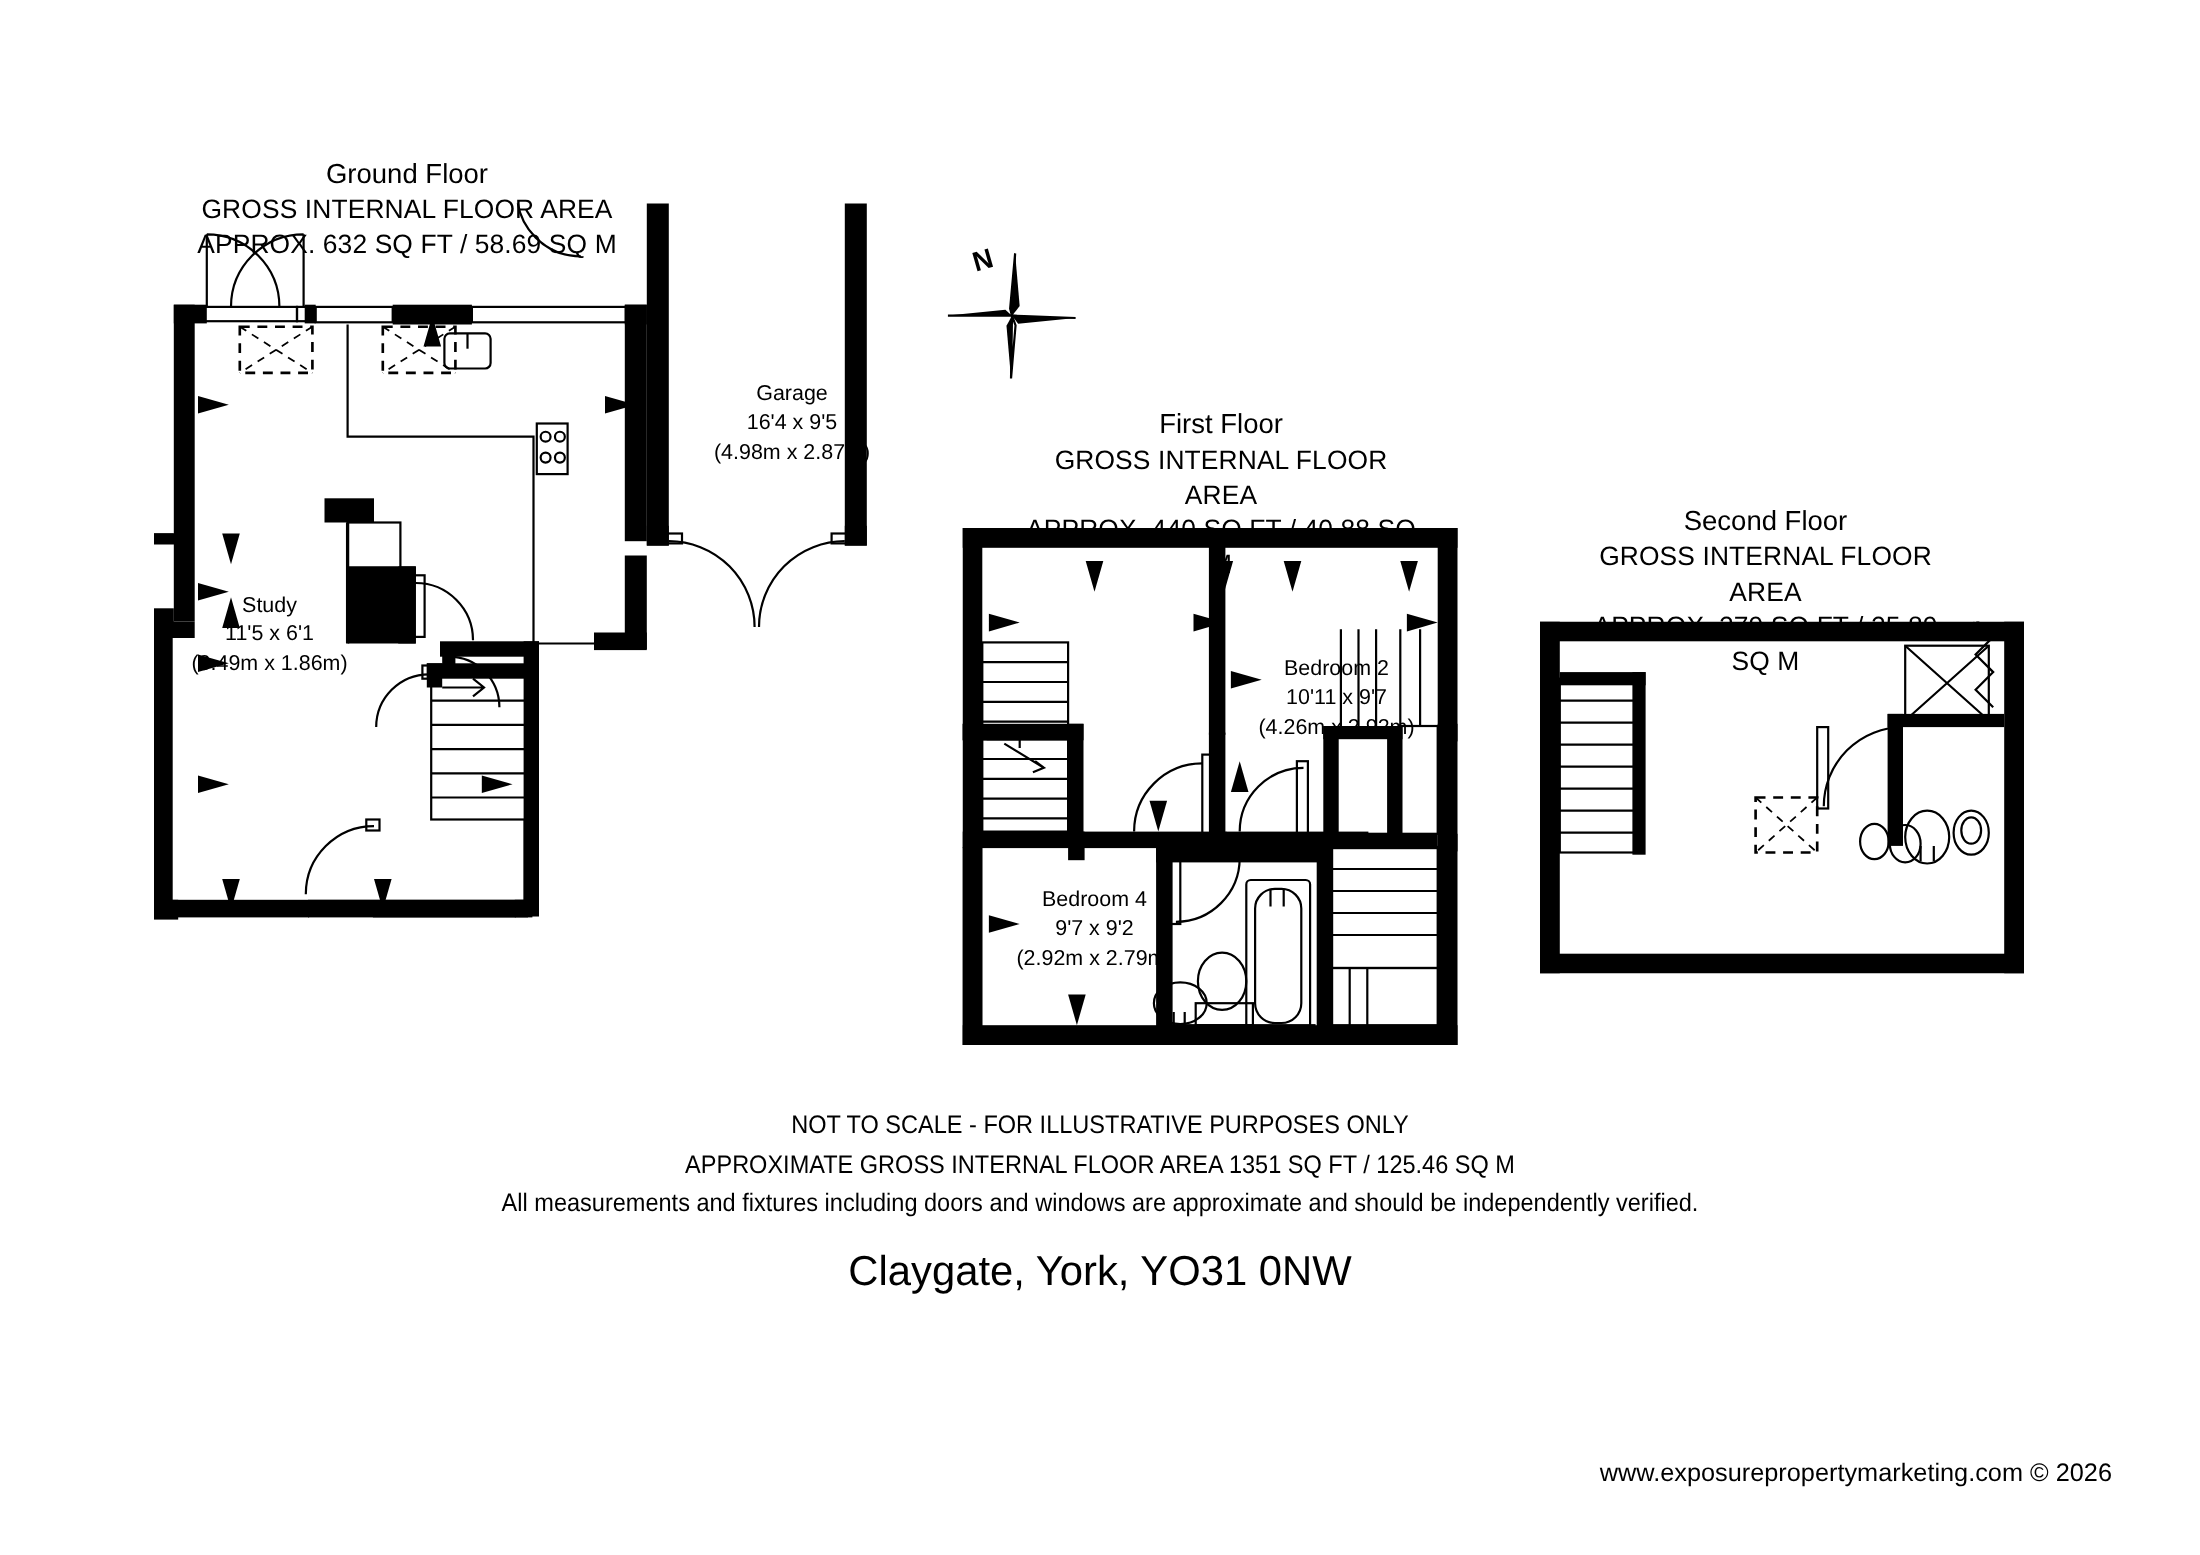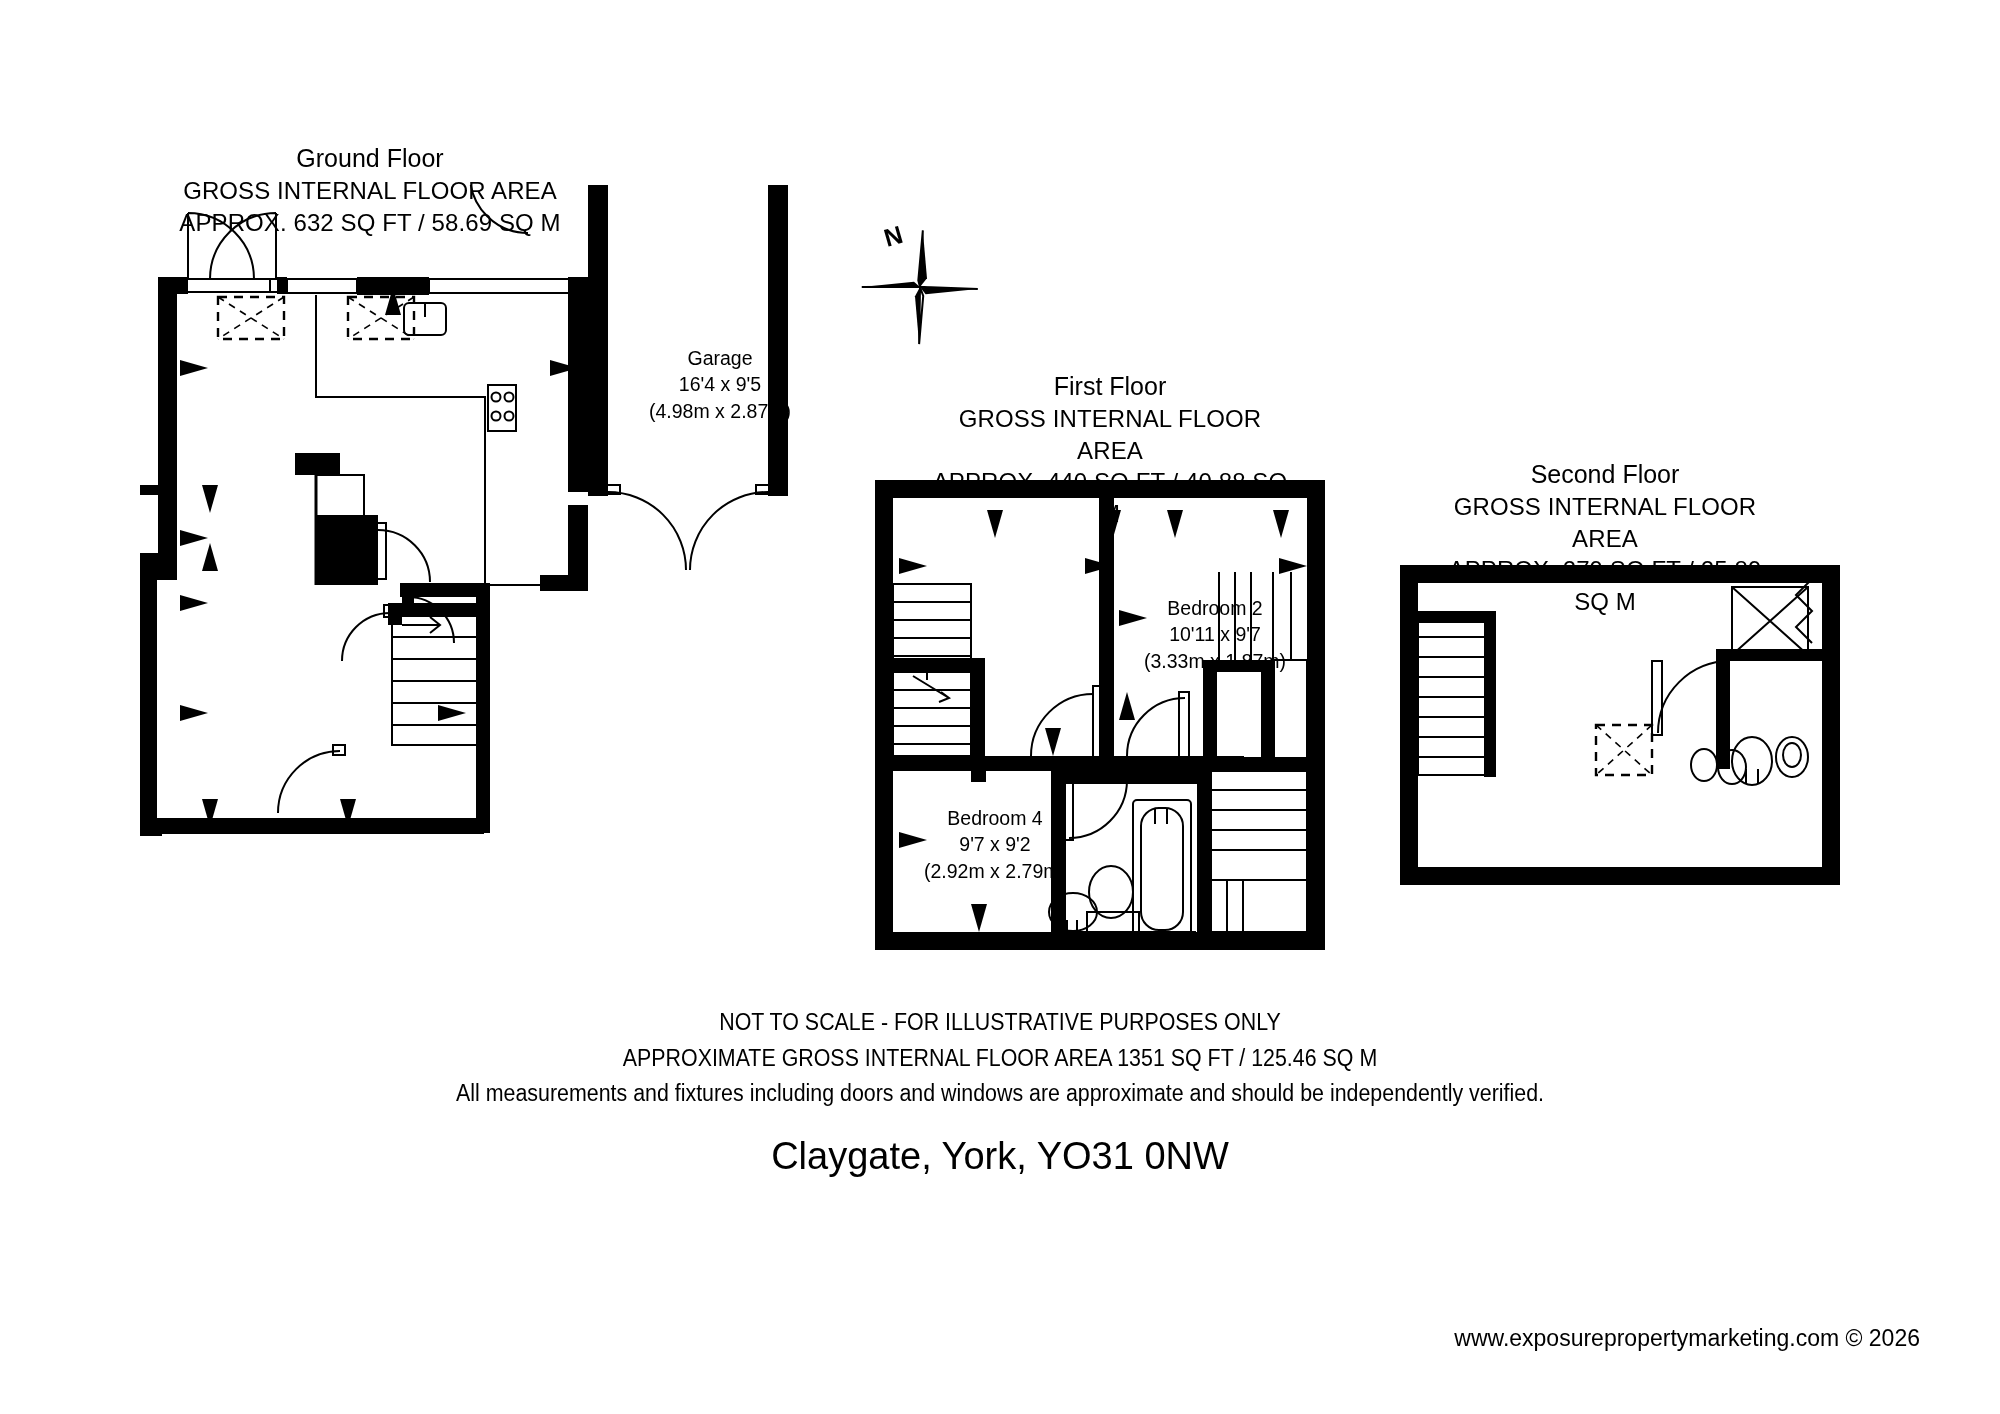--- a/index.html
+++ b/index.html
@@ -186,20 +186,25 @@
         <polygon points="410,175 410,191 438,183"></polygon>
         <polygon points="298,520 298,536 326,528"></polygon>
         <polygon points="245,130 261,130 253,102"></polygon>
         <polygon points="200,614 216,614 208,642"></polygon>
       </g>
     </g>
 
   </svg>
   </div>
 
+  <div class="abs roomlbl" style="left:145px;top:537px;width:200px;">
+    <div class="nm">Study</div>
+    <div class="d1">11'5 x 6'1</div>
+    <div class="d2">(3.49m x 1.86m)</div>
+  </div>
   <div class="abs roomlbl" style="left:620px;top:345px;width:200px;">
     <div class="nm">Garage</div>
     <div class="d1">16'4 x 9'5</div>
     <div class="d2">(4.98m x 2.87m)</div>
   </div>
 
   <div class="abs" style="left:855px;top:225px;">
     <svg width="130" height="125" viewBox="0 0 130 125">
       <g transform="rotate(12 65 62)">
         <polygon class="wall" points="65,62 56,6 70,52"></polygon>
@@ -333,21 +338,21 @@
         <polygon points="244,240 260,240 252,212"></polygon>
         <polygon points="96,424 112,424 104,452"></polygon>
       </g>
     </g>
   </svg>
   </div>
 
   <div class="abs roomlbl" style="left:1090px;top:595px;width:250px;">
     <div class="nm">Bedroom 2</div>
     <div class="d1">10'11 x 9'7</div>
-    <div class="d2">(3.33m x 1.87m)</div>
+    <div class="d2">(4.26m x 2.92m)</div>
   </div>
   <div class="abs roomlbl" style="left:870px;top:805px;width:250px;">
     <div class="nm">Bedroom 4</div>
     <div class="d1">9'7 x 9'2</div>
     <div class="d2">(2.92m x 2.79m)</div>
   </div>
 
   <div class="abs ttl" style="left:1430px;top:458px;width:350px;">
     <div class="l1">Second Floor</div>
     <div class="l2">GROSS INTERNAL FLOOR AREA</div>

